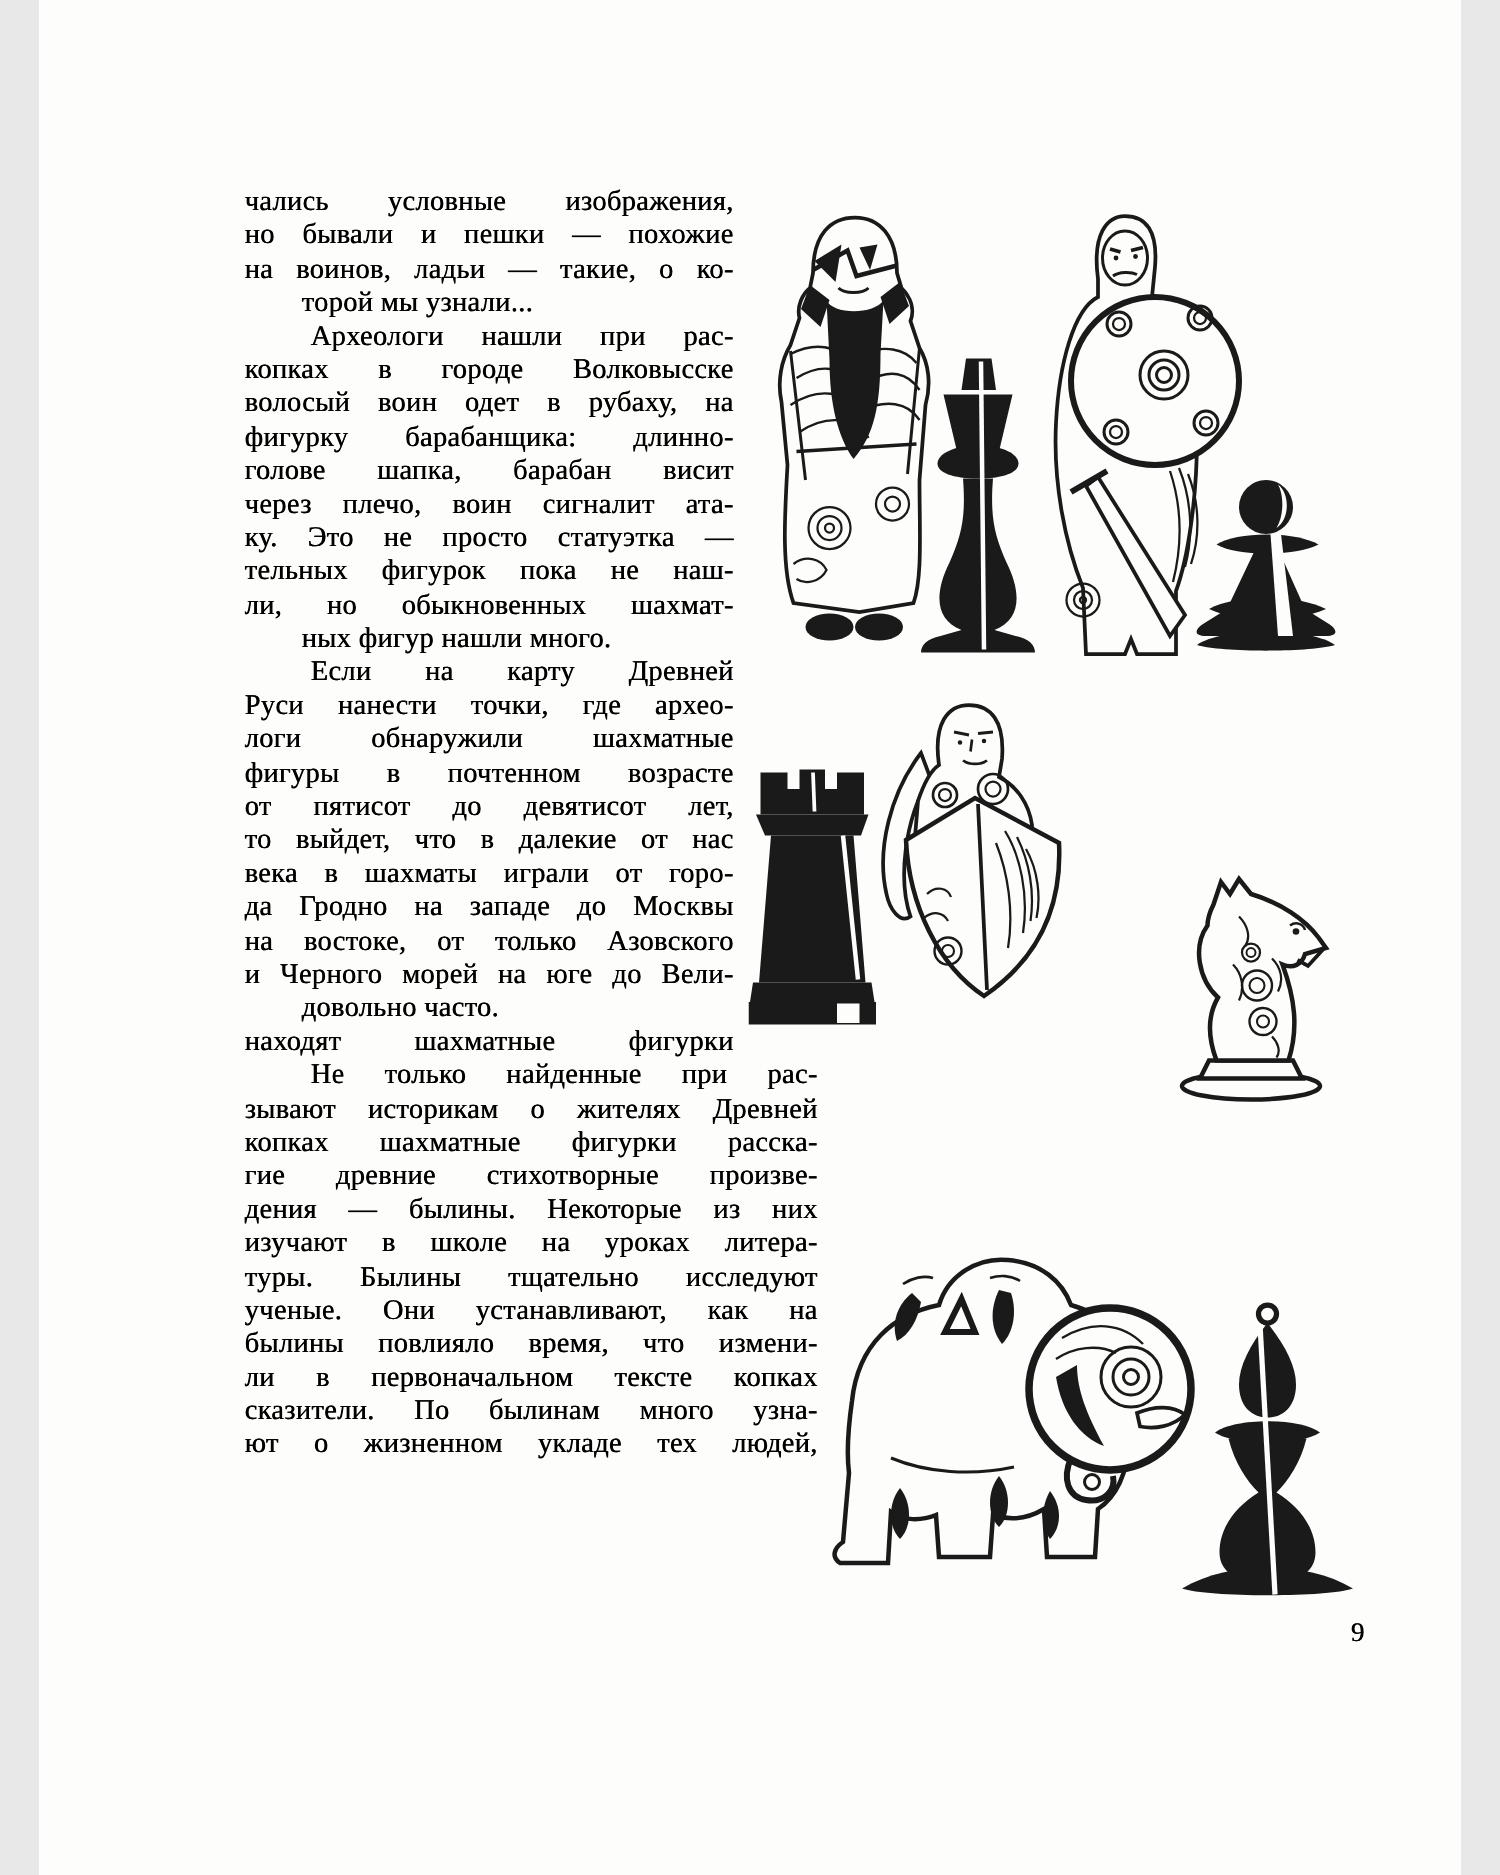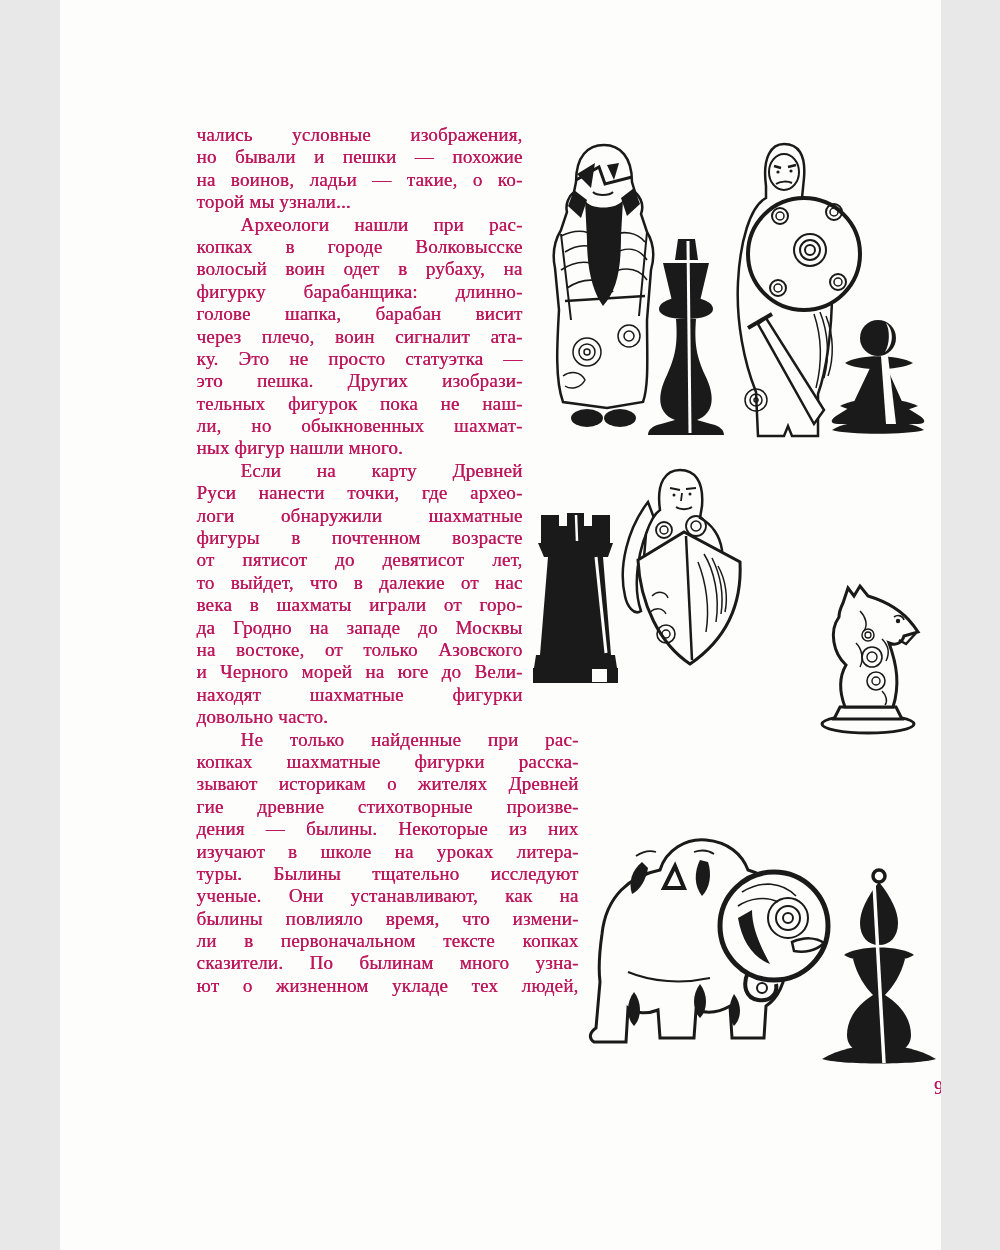--- a/index.html
+++ b/index.html
@@ -1,31 +1,31 @@
 <!DOCTYPE html>
 <html><head>
 <meta charset="utf-8">
 <style>
   html,body { margin:0; padding:0; background:#e8e8e8; }
   .page {
-    position:relative; width:881px; height:1250px; margin:0 auto;
-    background:#fdfdfb; color:#be185d; overflow:hidden;
+    position:relative; width:948px; height:1250px; margin:0 auto;
+    background:#fdfdfb; color:#000000; overflow:hidden;
     font-family:"Liberation Serif","DejaVu Serif",serif;
   }
   .text-col { position:absolute; left:137px; top:124px; }
   .para { width:326px; }
   .para.wide { width:382px; }
   .line {
     font-size:19px; line-height:22.4px; height:22.4px;
     text-align:justify; text-align-last:justify;
     letter-spacing:0.2px;
     text-shadow:0.3px 0 0 currentColor;
     white-space:normal; overflow:visible;
   }
-  .line.last { text-align-last:left; }
+  .line.last { text-align-last:left;margin-left:38px; }
   .line.indent { text-indent:44px; }
   .fig { position:absolute; }
   .fig svg { display:block; width:100%; height:100%; }
   .page-number {
     position:absolute; left:864px; top:1078px; width:30px;
     font-size:18px; text-align:center;
     text-shadow:0.3px 0 0 currentColor;
   }
 </style>
 </head>
@@ -41,43 +41,42 @@
         <div class="line last">торой мы узнали...</div>
       </div>
       <div class="para">
         <div class="line indent">Археологи нашли при рас-</div>
         <div class="line">копках в городе Волковысске</div>
         <div class="line">волосый воин одет в рубаху, на</div>
         <div class="line">фигурку барабанщика: длинно-</div>
         <div class="line">голове шапка, барабан висит</div>
         <div class="line">через плечо, воин сигналит ата-</div>
         <div class="line">ку. Это не просто статуэтка —</div>
-        <div class="line">это пешка. Других изобрази-</div>
         <div class="line">тельных фигурок пока не наш-</div>
         <div class="line">ли, но обыкновенных шахмат-</div>
         <div class="line last">ных фигур нашли много.</div>
       </div>
       <div class="para">
         <div class="line indent">Если на карту Древней</div>
         <div class="line">Руси нанести точки, где архео-</div>
         <div class="line">логи обнаружили шахматные</div>
         <div class="line">фигуры в почтенном возрасте</div>
         <div class="line">от пятисот до девятисот лет,</div>
         <div class="line">то выйдет, что в далекие от нас</div>
         <div class="line">века в шахматы играли от горо-</div>
         <div class="line">да Гродно на западе до Москвы</div>
         <div class="line">на востоке, от только Азовского</div>
         <div class="line">и Черного морей на юге до Вели-</div>
+        <div class="line last">довольно часто.</div>
         <div class="line">находят шахматные фигурки</div>
-        <div class="line last">довольно часто.</div>
       </div>
       <div class="para wide">
         <div class="line indent">Не только найденные при рас-</div>
+        <div class="line">зывают историкам о жителях Древней</div>
         <div class="line">копках шахматные фигурки расска-</div>
-        <div class="line">зывают историкам о жителях Древней</div>
         <div class="line">гие древние стихотворные произве-</div>
         <div class="line">дения — былины. Некоторые из них</div>
         <div class="line">изучают в школе на уроках литера-</div>
         <div class="line">туры. Былины тщательно исследуют</div>
         <div class="line">ученые. Они устанавливают, как на</div>
         <div class="line">былины повлияло время, что измени-</div>
         <div class="line">ли в первоначальном тексте копках</div>
         <div class="line">сказители. По былинам много узна-</div>
         <div class="line">ют о жизненном укладе тех людей,</div>
       </div>

